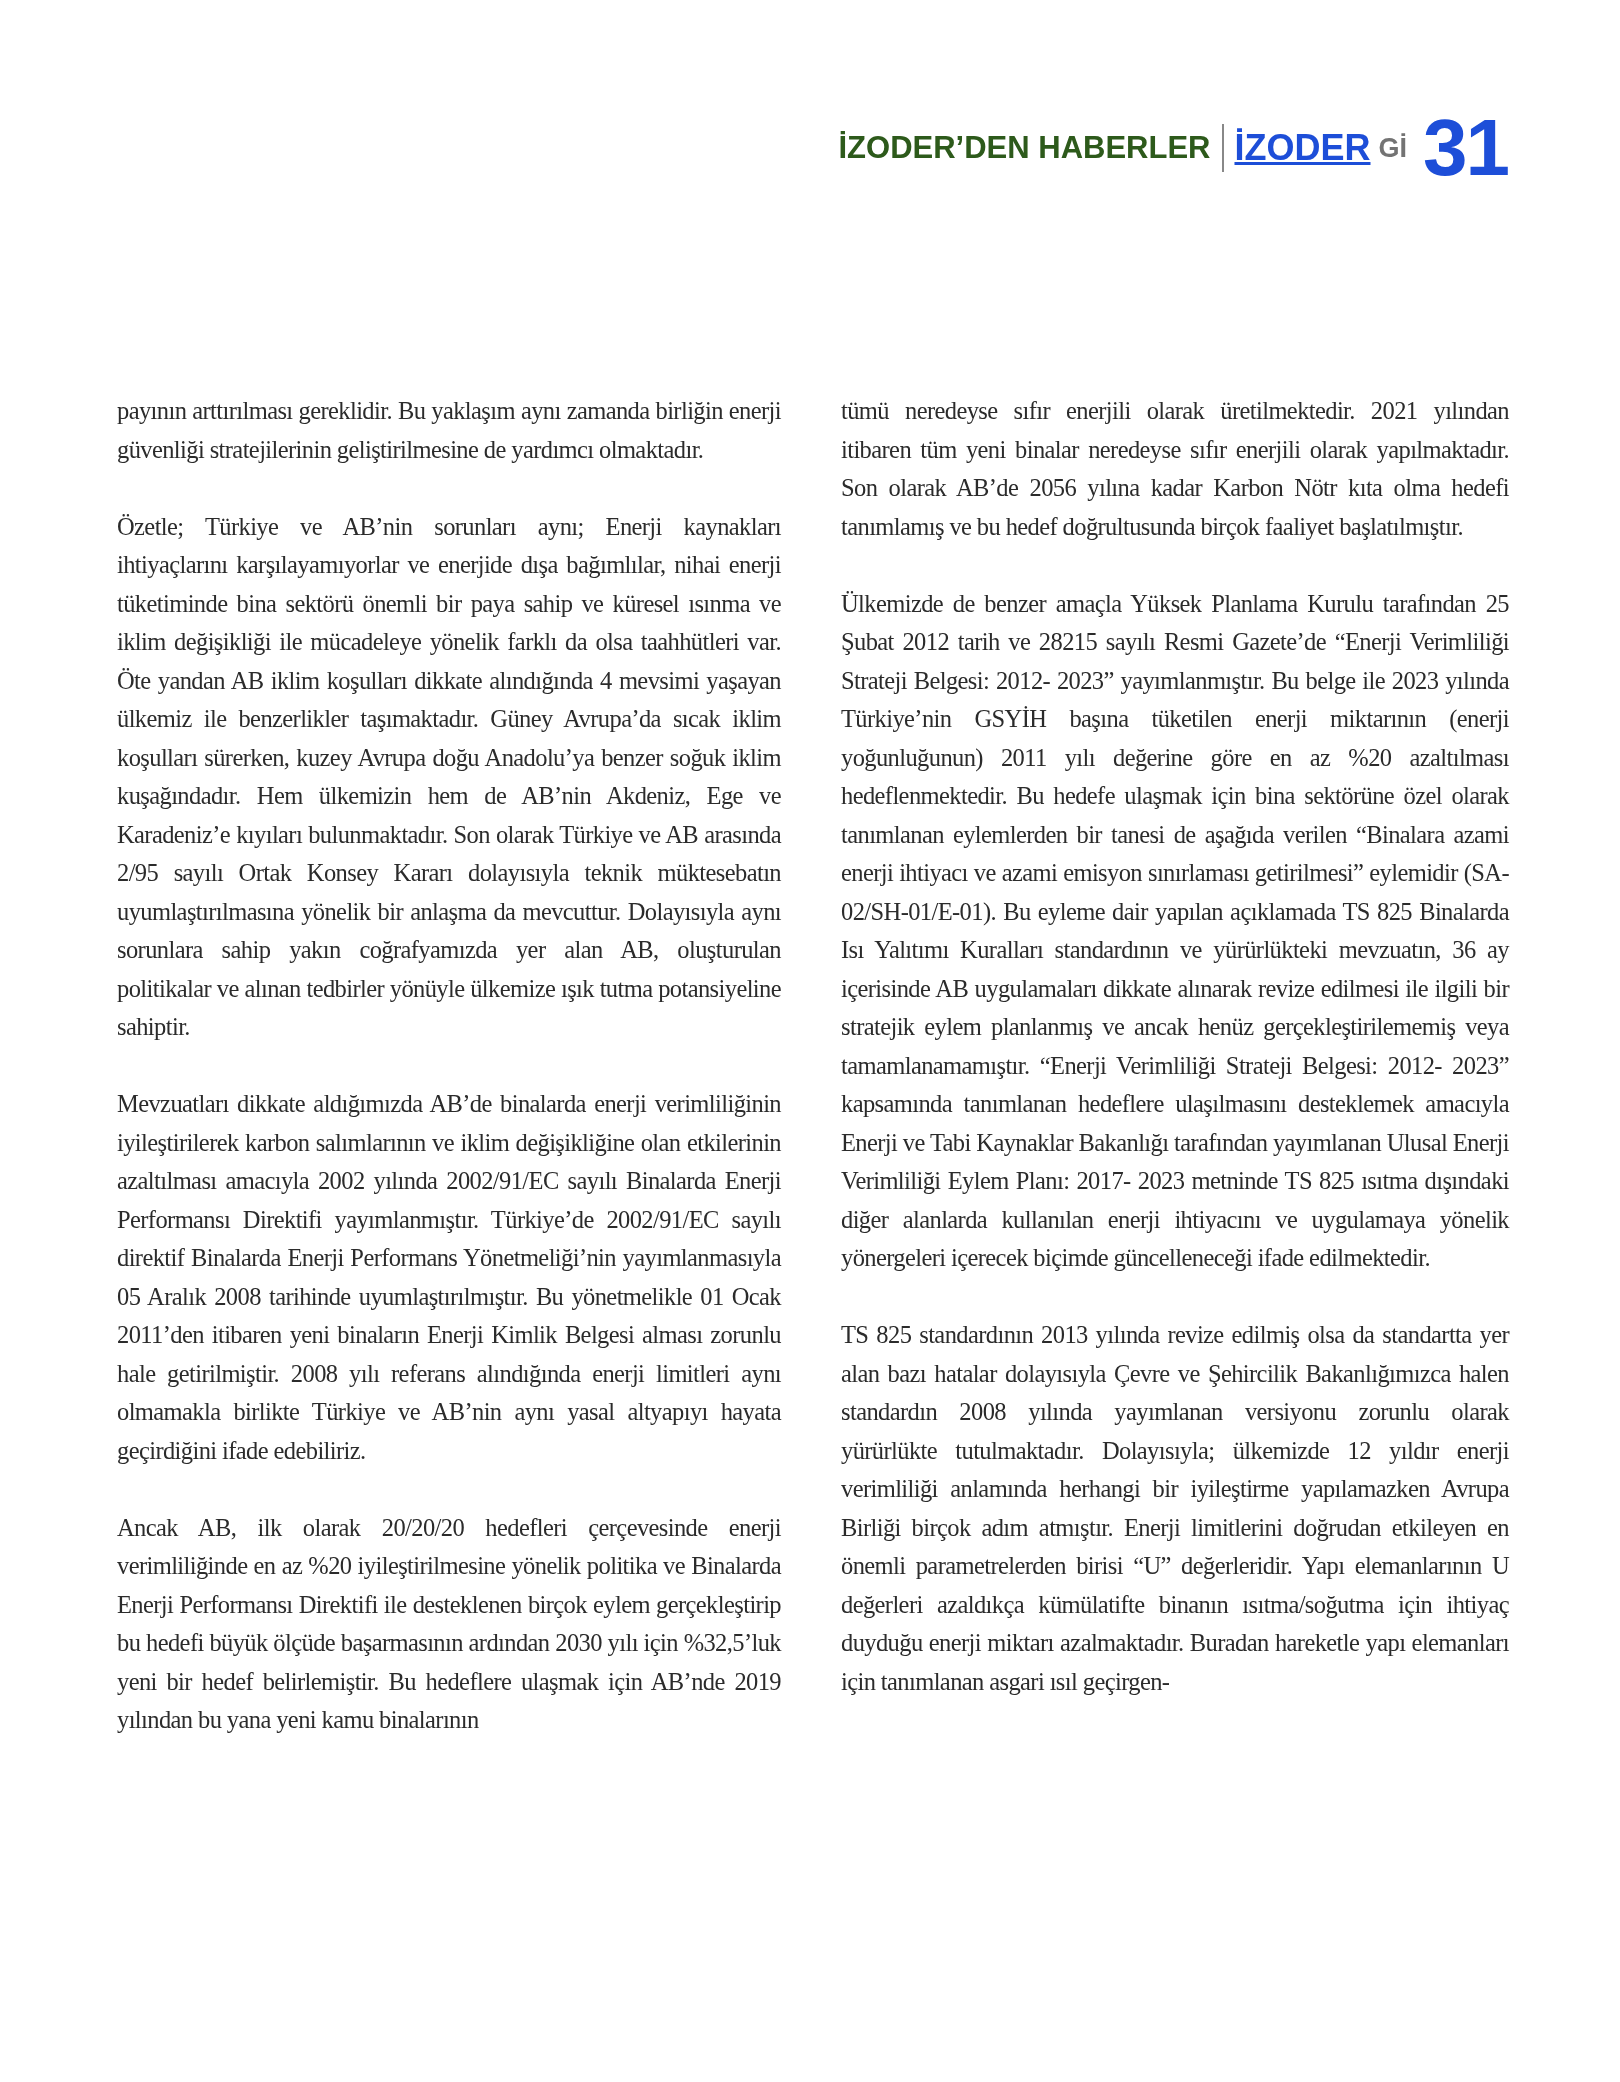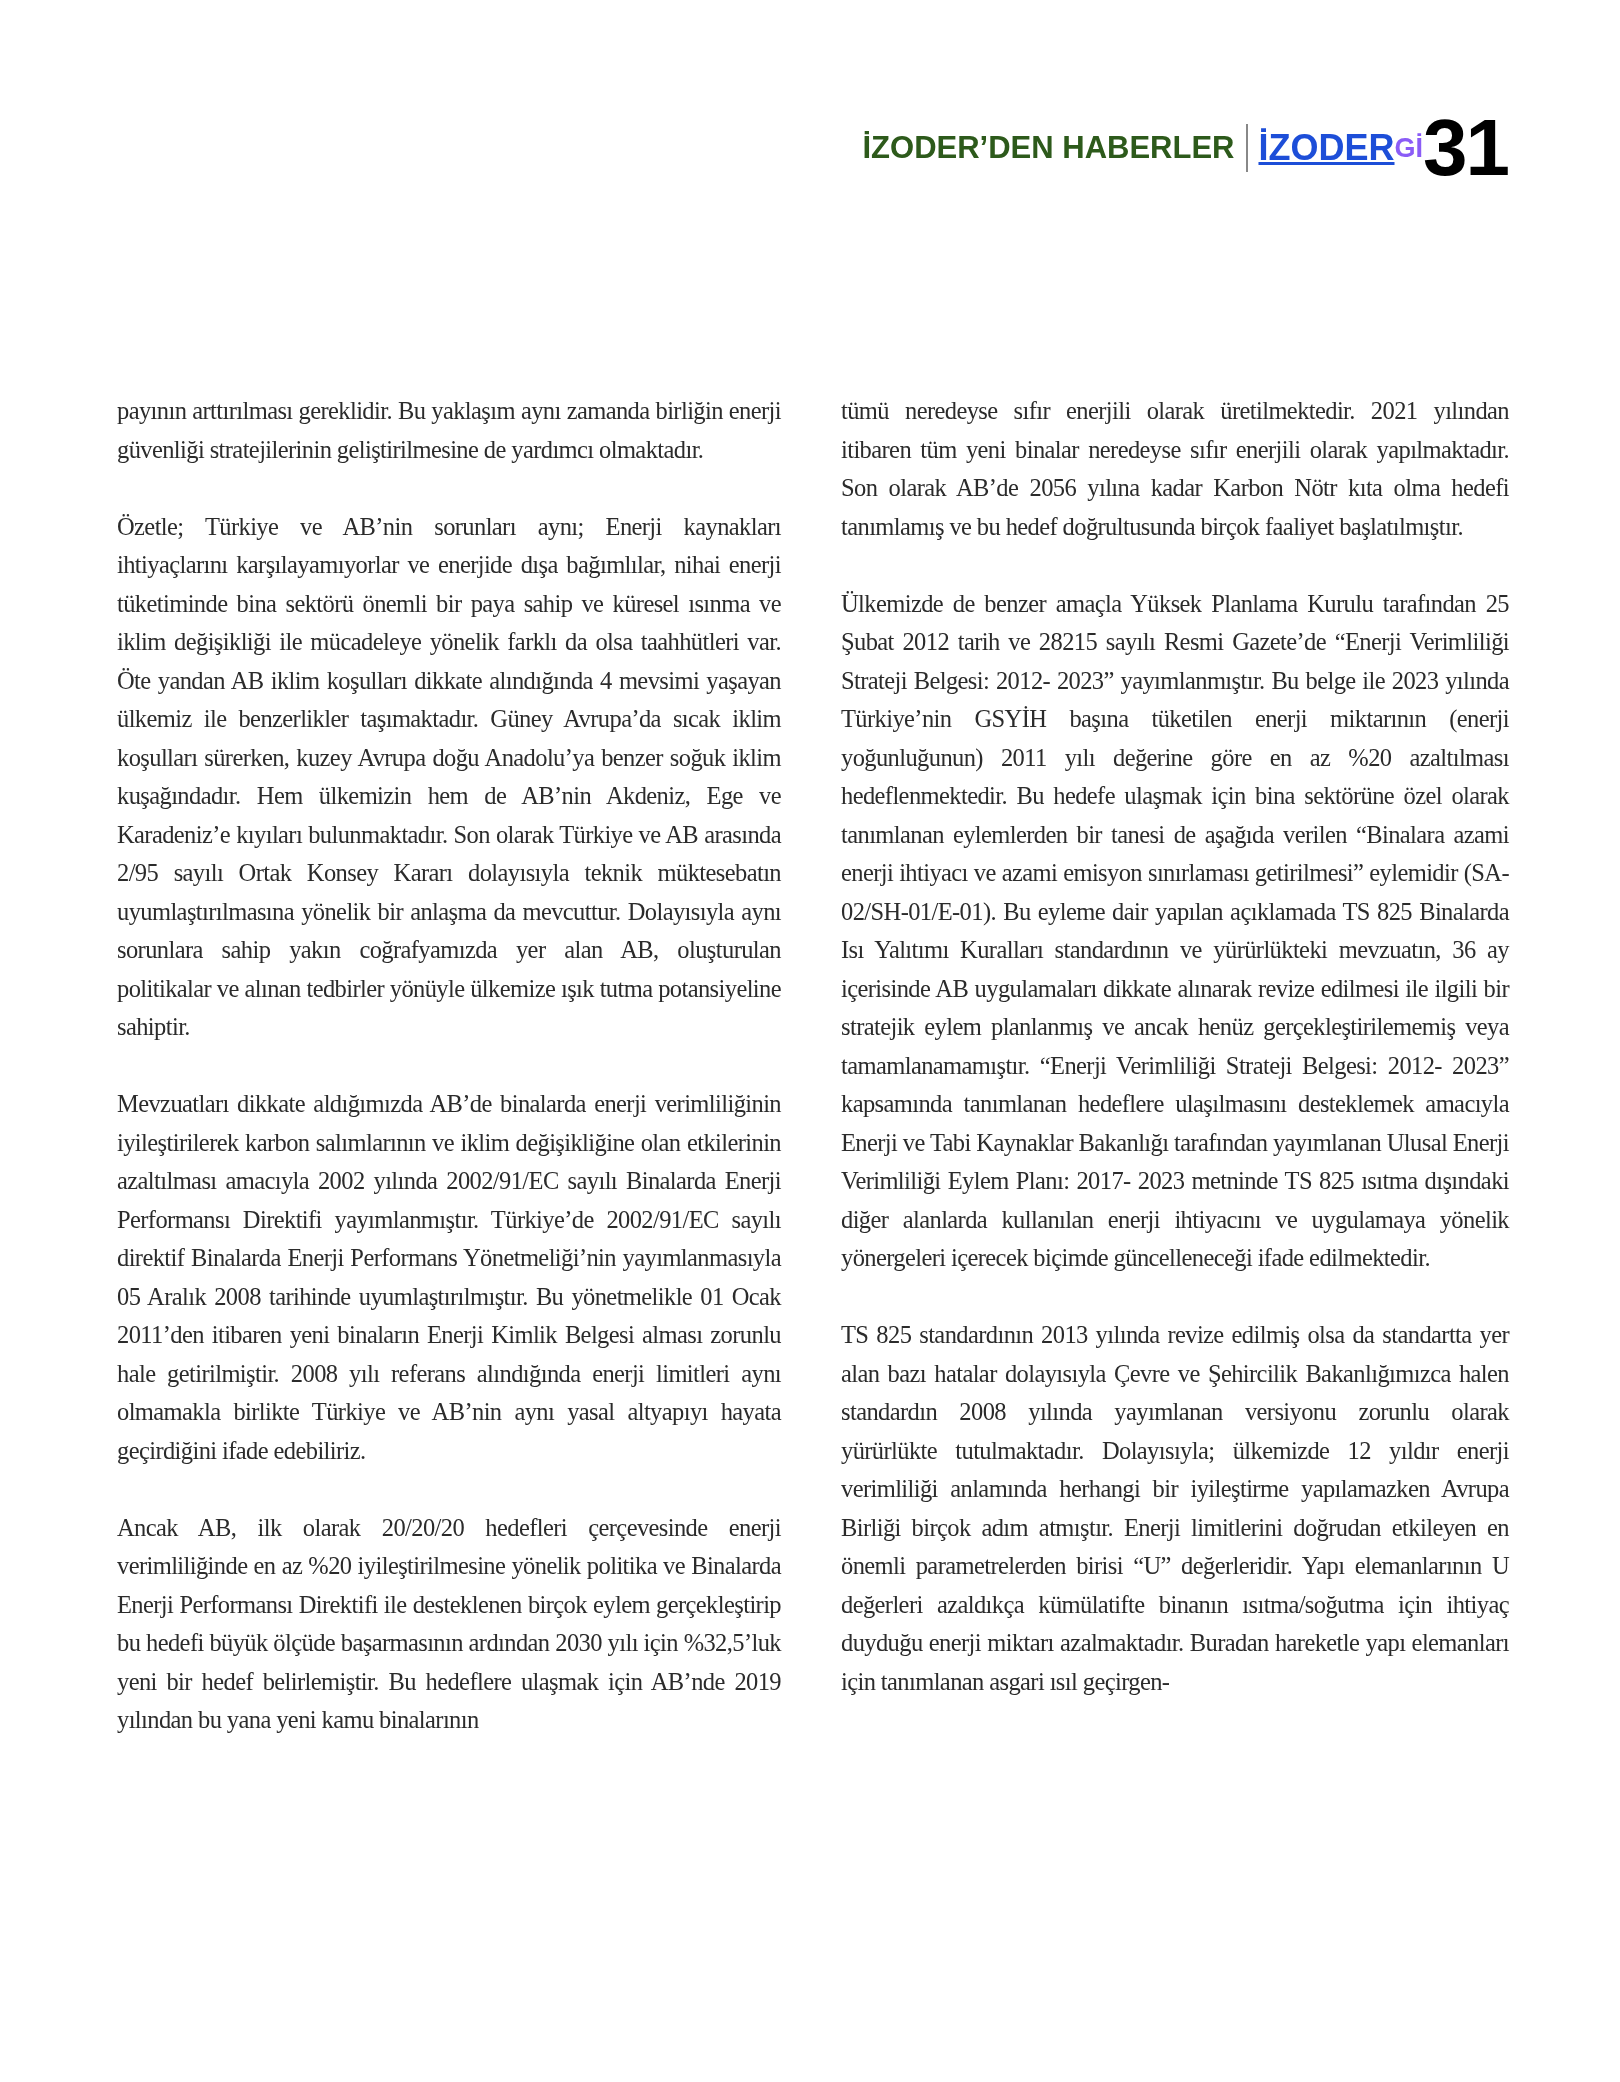--- a/index.html
+++ b/index.html
@@ -5,22 +5,22 @@
   html, body { margin: 0; padding: 0; background: #ffffff; }
   body { width: 1620px; height: 2082px; position: relative; overflow: hidden; }
   .header {
     position: absolute; top: 108px; right: 112px;
     display: flex; align-items: center;
     font-family: "Liberation Sans", sans-serif; font-weight: bold;
   }
   .section-title { color: #2d5a1b; font-size: 31px; letter-spacing: 0px; text-align: center; }
   .divider { width: 2px; height: 48px; background: #888; margin: 0 10px 0 12px; }
   .mag-name { color: #1d4ed8; font-size: 36px; text-decoration: underline; }
-  .mag-accent { color: #8b5cf6; font-size: 27px; }
-  .page-number { color: #000000; font-size: 80px; line-height: 80px; letter-spacing: -2px; }
+  .mag-accent { color: #737373; font-size: 27px; margin-left: 8px; }
+  .page-number { color: #1d4ed8; font-size: 80px; line-height: 80px; margin-left: 16px; letter-spacing: -2px; }
   .columns {
     position: absolute; top: 392px; left: 117px;
     display: flex; gap: 60px;
   }
   .column { width: 664px; }
   .column.right { width: 668px; }
   .column p {
     margin: 0 0 38.5px 0;
     font-family: Liberation Serif, serif;
     font-size: 24.5px; line-height: 38.5px;

